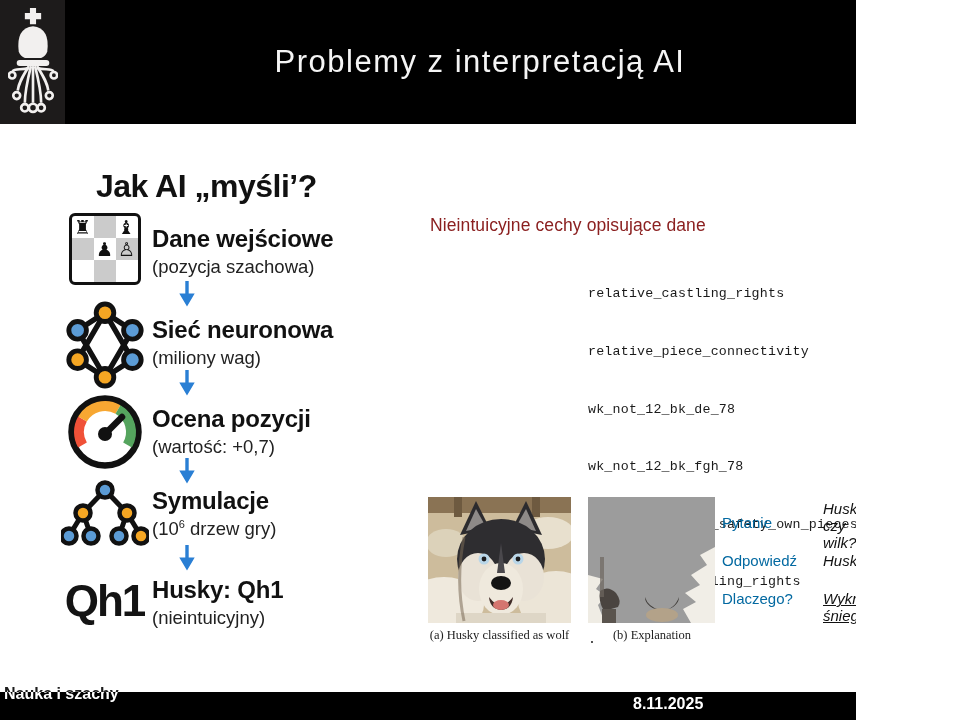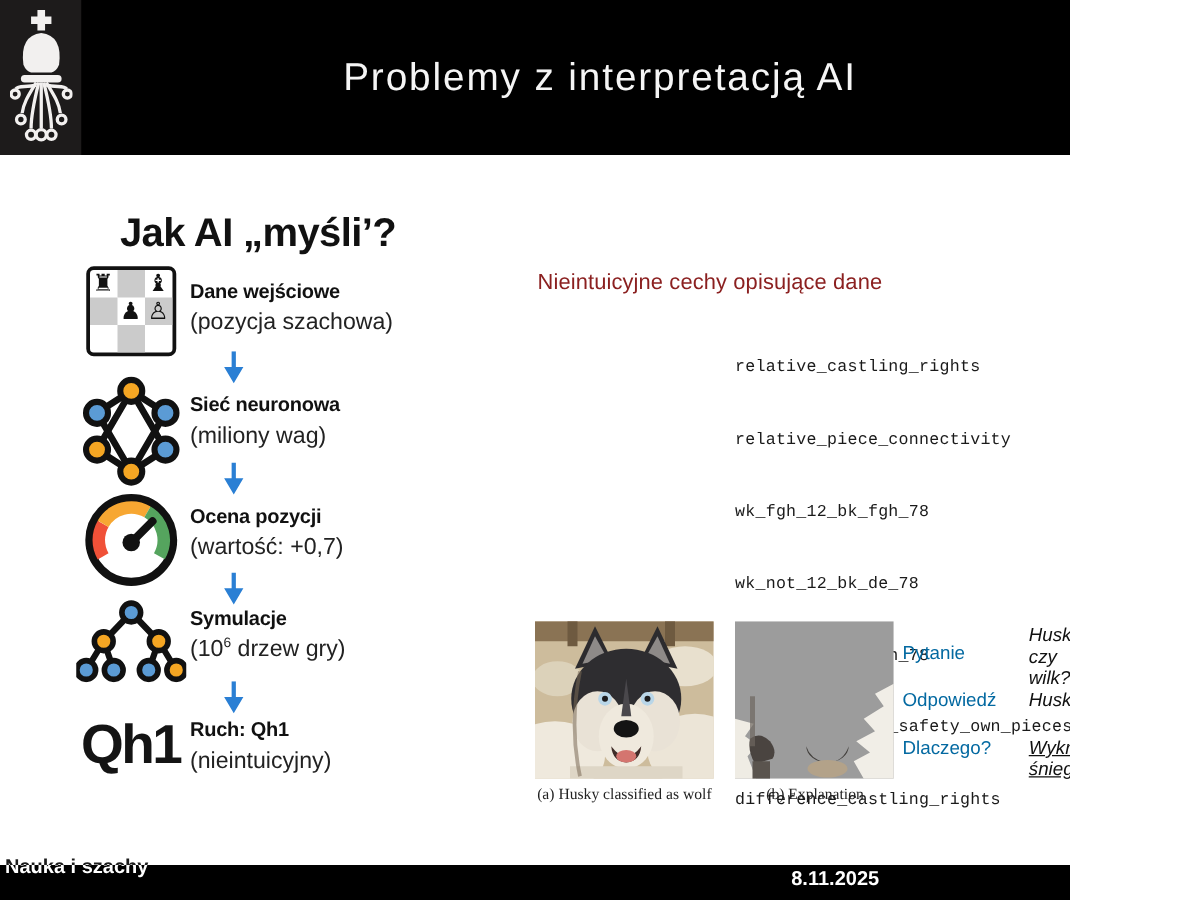--- a/index.html
+++ b/index.html
@@ -15,21 +15,21 @@
   .header{position:absolute;left:0;top:0;width:960px;height:124px;background:#000;}
   .logo-box{position:absolute;left:0;top:0;width:65px;height:124px;background:#1d1b1b;display:flex;align-items:center;justify-content:center;}
   .title{position:absolute;left:65px;top:0;width:830px;height:124px;display:flex;align-items:center;justify-content:center;
          color:#f5f5f5;font-size:31px;font-weight:300;letter-spacing:1.5px;}
 
   
   .flow-heading{position:absolute;left:96px;top:168px;width:260px;font-size:32px;font-weight:800;color:#111;letter-spacing:-0.5px;}
   .step{position:absolute;display:flex;}
   .icon-col{width:95px;display:flex;justify-content:center;align-items:flex-start;}
   .step-text{padding-left:0px;}
-  .step-title{font-size:16px;font-weight:800;color:#111;letter-spacing:-0.2px;}
+  .step-title{font-size:24px;font-weight:800;color:#111;letter-spacing:-0.2px;}
   .step-sub{font-size:18.5px;color:#222;margin-top:3px;}
   .arrow{position:absolute;left:178px;width:18px;height:26px;}
   .qh1{font-size:44px;font-weight:800;color:#141414;letter-spacing:-2px;line-height:1;}
   sup{font-size:11px;}
 
   
   .red-heading{position:absolute;color:var(--maroon);font-size:17.5px;letter-spacing:0.1px;}
   .red-heading b{font-weight:700;}
   .mono-block{position:absolute;left:588px;top:246px;font-family:"Liberation Mono","DejaVu Sans Mono",monospace;
               font-size:13.3px;line-height:19.2px;color:#1a1a1a;letter-spacing:0.2px;white-space:pre;}
@@ -195,31 +195,30 @@
 
   <svg class="arrow" style="top:545px;" viewBox="0 0 16 26">
     <path d="M6.3,0 h3.4 v12.5 h6 L8,25.5 L0.3,12.5 h6 z" style="fill:var(--accent-blue)"></path>
   </svg>
 
   <div class="step" style="left:57px;top:572px;">
     <div class="icon-col" style="align-items:center;">
       <div class="qh1">Qh1</div>
     </div>
     <div class="step-text" style="margin-top:4px;">
-      <div class="step-title">Ruch: Qh1</div>
+      <div class="step-title">Husky: Qh1</div>
       <div class="step-sub">(nieintuicyjny)</div>
     </div>
   </div>
 
   <div class="red-heading" style="left:430px;top:215px;">Nieintuicyjne cechy opisujące dane</div>
 
   <div class="mono-block">
     <div>relative_castling_rights</div>
     <div>relative_piece_connectivity</div>
-    <div>wk_fgh_12_bk_fgh_78</div>
     <div>wk_not_12_bk_de_78</div>
     <div>wk_not_12_bk_fgh_78</div>
     <div>difference_king_safety_own_pieces</div>
     <div>difference_castling_rights</div>
     <div>.</div>
     
   </div>
 
 
   <svg class="fig" style="left:428px;top:497px;" width="143" height="126" viewBox="0 0 143 126">

